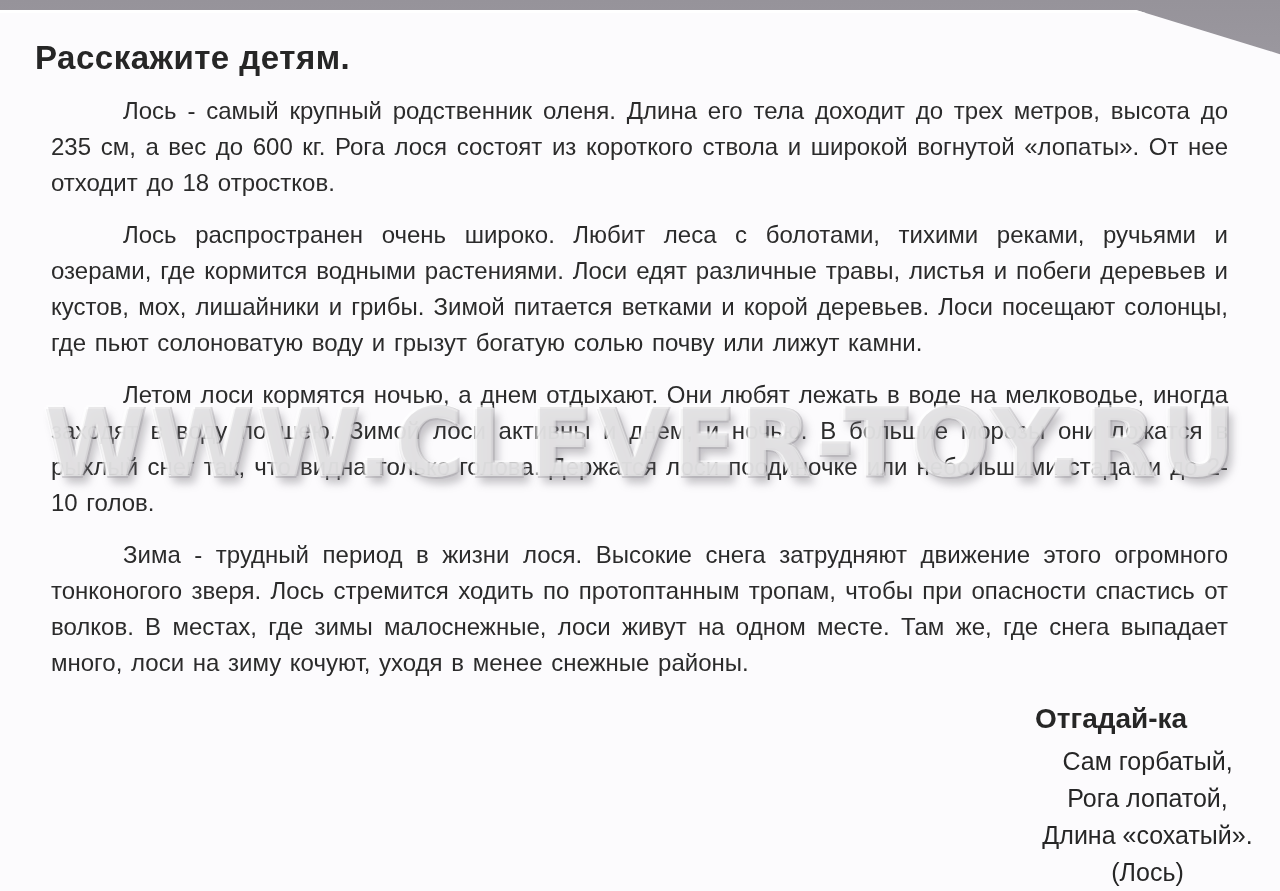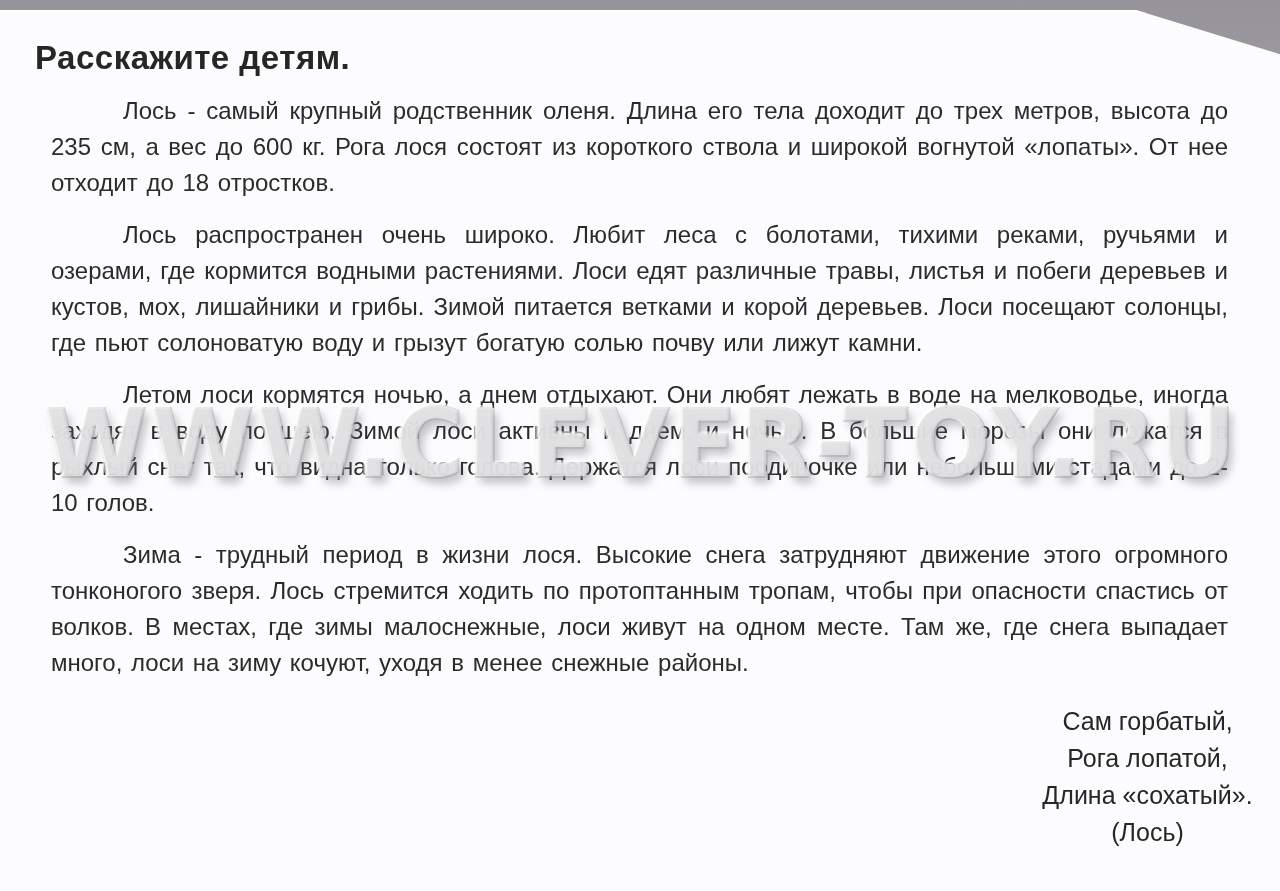--- a/index.html
+++ b/index.html
@@ -95,20 +95,21 @@
     <p class="body-par indent">Лось  - самый крупный родственник оленя. Длина его тела доходит до трех метров, высота до 235 см, а вес до 600 кг.  Рога лося состоят из короткого ствола и широкой вогнутой «лопаты». От нее отходит до 18 отростков.</p>
 
     <p class="body-par indent">Лось распространен очень широко. Любит леса с болотами, тихими реками, ручьями и озерами, где кормится водными растениями. Лоси едят различные травы, листья и побеги деревьев и кустов, мох, лишайники и грибы.  Зимой питается ветками и корой деревьев. Лоси посещают солонцы, где пьют солоноватую воду и грызут богатую солью почву или лижут камни.</p>
 
     <p class="body-par indent">Летом лоси кормятся ночью, а днем отдыхают. Они любят лежать  в воде на мелководье, иногда заходят в воду по шею. Зимой лоси активны и  днем, и ночью. В большие морозы они ложатся в рыхлый снег так, что  видна только голова. Держатся лоси поодиночке или небольшими стадами до 2-10 голов.</p>
 
     <p class="body-par indent">Зима - трудный период в жизни лося. Высокие снега затрудняют движение этого огромного тонконогого зверя. Лось стремится ходить по протоптанным тропам, чтобы при опасности спастись от волков.   В местах, где зимы малоснежные, лоси живут на одном месте. Там же, где снега выпадает много, лоси на зиму кочуют, уходя в менее снежные районы.</p>
 
 
     <div class="riddle">
+      <div class="riddle-title">Отгадай-ка</div>
       <div class="riddle-line">Сам горбатый,</div>
       <div class="riddle-line">Рога лопатой,</div>
       <div class="riddle-line">Длина «сохатый».</div>
       <div class="riddle-line">(Лось)</div>
     </div>
 
     <div class="watermark">WWW.CLEVER-TOY.RU</div>
 
   </div>
 </div>

